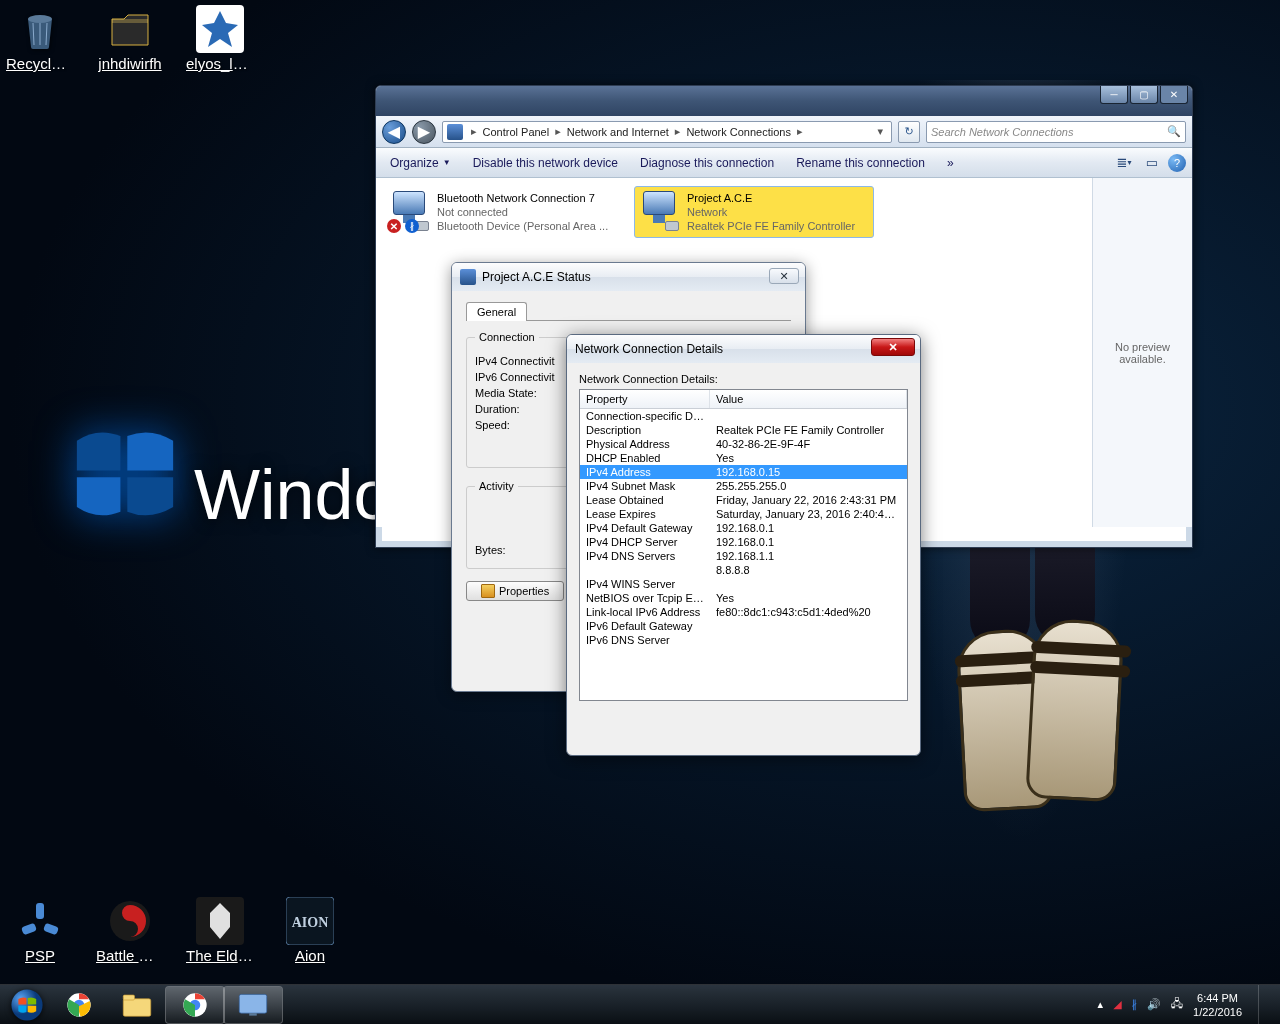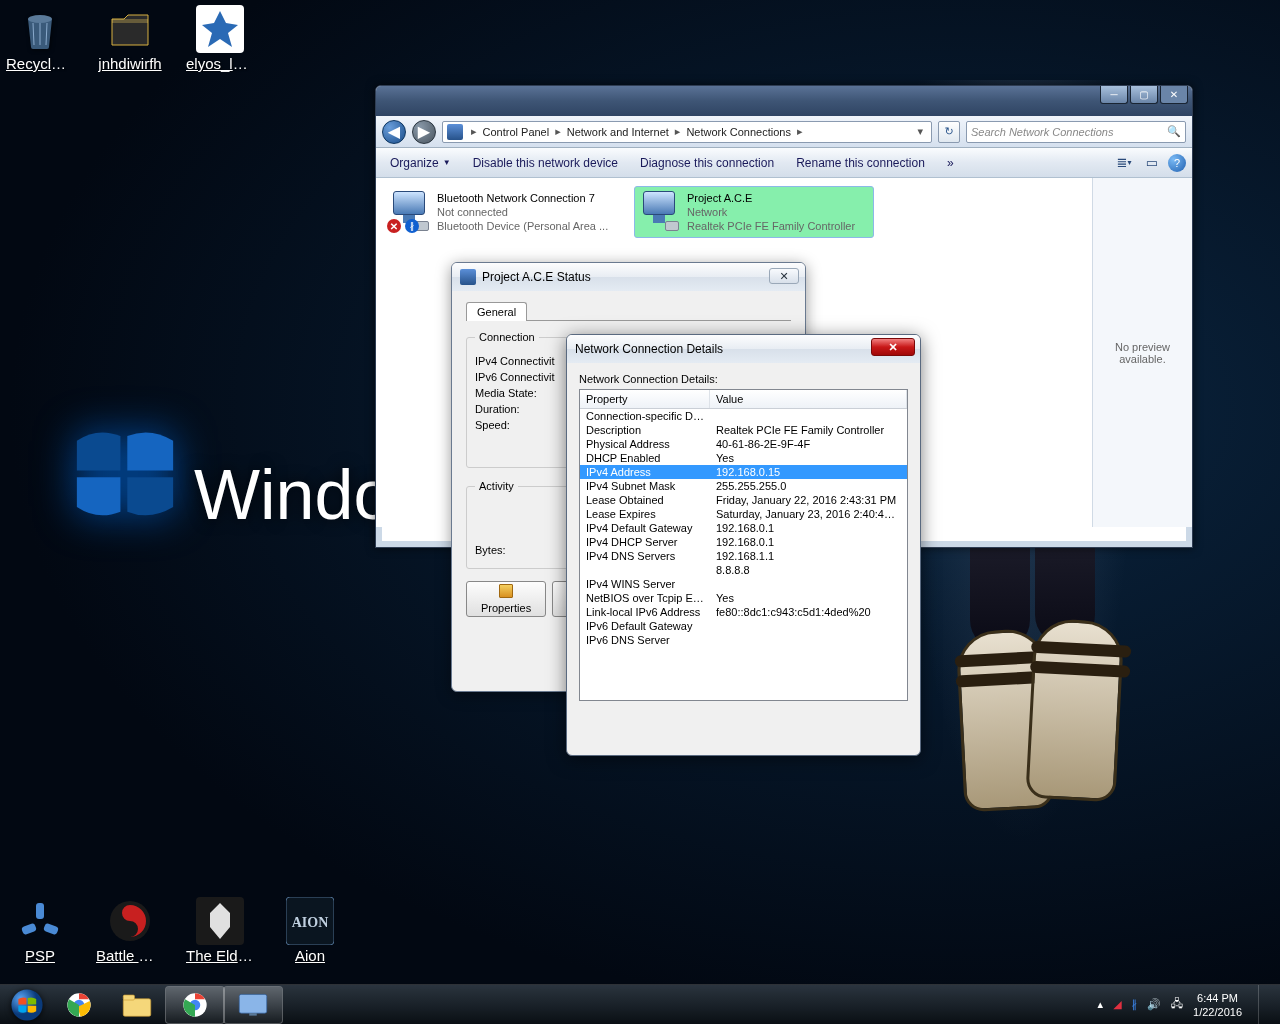--- a/index.html
+++ b/index.html
@@ -29,34 +29,34 @@
 .winbtn { width:28px; height:18px; margin-left:2px; border:1px solid #1a2533; border-top:none; border-radius:0 0 3px 3px; background:linear-gradient(180deg,#a8c0dc,#6a85a8); color:#fff; font-size:10px; display:flex; align-items:center; justify-content:center; cursor:pointer; }
 .winbtn.close{ background:linear-gradient(180deg,#6a85a8,#6a85a8);}
 .ex-nav { height:32px; background:linear-gradient(180deg,#f1f5fb,#d5e0ee); border-bottom:1px solid #a0b0c0; display:flex; align-items:center; padding:0 6px; gap:6px;}
 .navbtn { width:24px; height:24px; border-radius:50%; background:radial-gradient(circle at 30% 30%,#6a9edb,#1a4d8a); border:1px solid #0d3560; display:flex; align-items:center; justify-content:center; color:#fff; cursor:pointer;}
 .navbtn.fwd{ background:radial-gradient(circle at 30% 30%,#8a9aaa,#4a5560); border-color:#2a3540;}
 .crumbs { flex:1; height:22px; border:1px solid #8a9ab0; background:#fff; border-radius:2px; display:flex; align-items:center; padding:0 4px; font-size:11px; color:#222; overflow:hidden;}
 .crumbs .cicon{width:16px;height:16px;background:linear-gradient(180deg,#5b8fd8,#27528a);border-radius:2px;margin-right:4px;display:inline-block;position:relative;}
 .crumbs .arr{color:#555;padding:0 4px;}
 .crumb{ cursor:pointer; padding:2px 2px;}
 .refresh-btn{width:22px;height:22px;border:1px solid #8a9ab0;background:linear-gradient(180deg,#fff,#e0e8f0);border-radius:2px;color:#27528a;font-size:11px;display:flex;align-items:center;justify-content:center;cursor:pointer;}
-.searchbox { width:220px; height:22px; border:1px solid #8a9ab0; background:#fff; border-radius:2px; display:flex; align-items:center; padding:0 4px; font-size:11px; color:#888; font-style:italic;}
+.searchbox { width:260px; height:22px; border:1px solid #8a9ab0; background:#fff; border-radius:2px; display:flex; align-items:center; padding:0 4px; font-size:11px; color:#888; font-style:italic;}
 .searchbox .sic{margin-left:auto; color:#3a67a8; font-style:normal;}
 .ex-menubar { height:20px; background:linear-gradient(180deg,#f5f8fc,#e4ecf5); border-bottom:1px solid #c0cddb; display:flex; align-items:center; padding:0 4px; font-size:12px; gap:2px;}
 .ex-menubar .mi{ padding:2px 8px; cursor:pointer;}
 .ex-cmdbar { height:30px; background:linear-gradient(180deg,#fafcfe,#e2e9f2 50%,#d4deea); border-bottom:1px solid #b0c0d0; display:flex; align-items:center; padding:0 6px; font-size:12px; gap:6px;}
 .cmdi { padding:3px 8px; cursor:pointer; color:#1a1a5a; display:flex; align-items:center; gap:4px;}
 .cmdi .dd{font-size:8px;}
 .cmdbar-right{margin-left:auto; display:flex; gap:4px; align-items:center;}
 .viewbtn{width:24px;height:20px;border:1px solid transparent;display:flex;align-items:center;justify-content:center;color:#2a4a7a;cursor:pointer;font-size:13px;}
 .helpbtn{width:18px;height:18px;border-radius:50%;background:radial-gradient(circle at 30% 30%,#7abaf5,#2060b0);color:#fff;font-size:11px;display:flex;align-items:center;justify-content:center;cursor:pointer;}
 .ex-body { flex:1; display:flex; height:349px;}
 .ex-main { flex:1; background:#fff; padding:8px; display:flex; gap:10px; align-items:flex-start;}
 .nc-item { display:flex; gap:8px; padding:4px; border:1px solid transparent; border-radius:3px; width:240px; cursor:pointer;}
-.nc-item.sel{ background:#86efac; border-color:#8cb8e8;}
+.nc-item.sel{ background:#fde047; border-color:#8cb8e8;}
 .nc-icon{ width:40px; height:40px; position:relative;}
 .nc-mon{width:32px;height:24px;background:linear-gradient(180deg,#cde4ff,#4a7ab5);border:1px solid #2a4a7a;border-radius:3px;position:absolute;top:0;left:4px;}
 .nc-stand{width:12px;height:8px;background:#4a7ab5;position:absolute;top:24px;left:14px;}
 .nc-cable{position:absolute;bottom:0;right:0;width:14px;height:10px;background:#c0c8d0;border:1px solid #7a8290;border-radius:2px;}
 .nc-x{position:absolute;bottom:-2px;left:-2px;width:14px;height:14px;border-radius:50%;background:#c82020;color:#fff;font-size:10px;font-weight:bold;display:flex;align-items:center;justify-content:center;}
 .nc-bt{position:absolute;bottom:-2px;right:10px;width:14px;height:14px;border-radius:50%;background:#1060d0;color:#fff;font-size:9px;display:flex;align-items:center;justify-content:center;}
 .nc-txt{ font-size:11px; line-height:14px;}
 .nc-txt .nm{color:#000;}
 .nc-txt .st{color:#666;}
 .ex-preview { width:100px; background:#f4f7fb; border-left:1px solid #d0dae5; display:flex; align-items:center; justify-content:center; font-size:11px; color:#666; text-align:center; padding:10px;}
@@ -65,21 +65,21 @@
 .status-dlg { position:absolute; left:451px; top:262px; width:355px; height:430px; background:#f0f0f0; border:1px solid #6a7a90; border-radius:6px; box-shadow:0 3px 15px rgba(0,0,0,.4);}
 .dlg-title { height:28px; background:linear-gradient(180deg,#fdfdfe,#e8edf3 49%,#d8e0ea 50%,#e4ebf3); border-radius:5px 5px 0 0; display:flex; align-items:center; padding:0 8px; font-size:12px; position:relative;}
 .dlg-title .ticon{width:16px;height:16px;margin-right:6px;background:linear-gradient(180deg,#5b8fd8,#27528a);border-radius:2px;}
 .dlg-close{ position:absolute; right:6px; top:5px; width:30px; height:16px; border:1px solid #9aa8b8; border-radius:3px; background:linear-gradient(180deg,#f8fafd,#d8e0ea); font-size:11px; color:#2a3540; display:flex; align-items:center; justify-content:center; cursor:pointer;}
 .dlg-body{ padding:10px 14px; font-size:11px;}
 .tabs{ display:flex; border-bottom:1px solid #999; margin-bottom:10px;}
 .tab{ padding:3px 10px; border:1px solid #999; border-bottom:none; background:#fff; border-radius:3px 3px 0 0; position:relative; top:1px; cursor:pointer; font-size:11px;}
 fieldset{ border:1px solid #ccc; border-radius:3px; padding:10px 8px; margin-bottom:12px;}
 legend{ padding:0 4px; font-size:11px;}
 .srow{ display:flex; justify-content:space-between; padding:2px 0; font-size:11px;}
-.btn{ padding:2px 14px; font-size:11px; border:1px solid #888; border-radius:3px; background:linear-gradient(180deg,#fdfdfd,#e0e0e0); cursor:pointer;flex-direction:column;}
+.btn{ padding:2px 14px; font-size:11px; border:1px solid #888; border-radius:3px; background:linear-gradient(180deg,#fdfdfd,#e0e0e0); cursor:pointer;}
 .btn-row{display:flex; gap:6px;}
 .propbtn{display:flex;align-items:center;gap:4px;}
 .propbtn .pic{width:14px;height:14px;background:linear-gradient(180deg,#f5d060,#d89020);border:1px solid #a06810;border-radius:1px;}
 
 
 .details-dlg{ position:absolute; left:566px; top:334px; width:355px; height:422px; background:#f0f0f0; border:1px solid #5a6a80; border-radius:6px; box-shadow:0 3px 18px rgba(0,0,0,.5);}
 .details-dlg .dlg-title{ background:linear-gradient(180deg,#fdfdfe,#e8edf3 49%,#d8e0ea 50%,#e4ebf3);}
 .red-close{position:absolute;right:5px;top:3px;width:44px;height:18px;border-radius:3px;background:linear-gradient(180deg,#f28080,#c81818 50%,#a00808);border:1px solid #7a0808;color:#fff;font-size:11px;display:flex;align-items:center;justify-content:center;cursor:pointer;font-weight:bold;}
 .details-body{padding:10px 12px; font-size:11px;}
 .details-body .lbl{margin-bottom:4px;}
@@ -345,21 +345,21 @@
           <div class="pt-row ">
             <div class="c1">Connection-specific DN...</div>
             <div class="c2"></div>
           </div>
           <div class="pt-row ">
             <div class="c1">Description</div>
             <div class="c2">Realtek PCIe FE Family Controller</div>
           </div>
           <div class="pt-row ">
             <div class="c1">Physical Address</div>
-            <div class="c2">40-61-86-2E-9F-4F</div>
+            <div class="c2">40-32-86-2E-9F-4F</div>
           </div>
           <div class="pt-row ">
             <div class="c1">DHCP Enabled</div>
             <div class="c2">Yes</div>
           </div>
           <div class="pt-row sel">
             <div class="c1">IPv4 Address</div>
             <div class="c2">192.168.0.15</div>
           </div>
           <div class="pt-row ">

